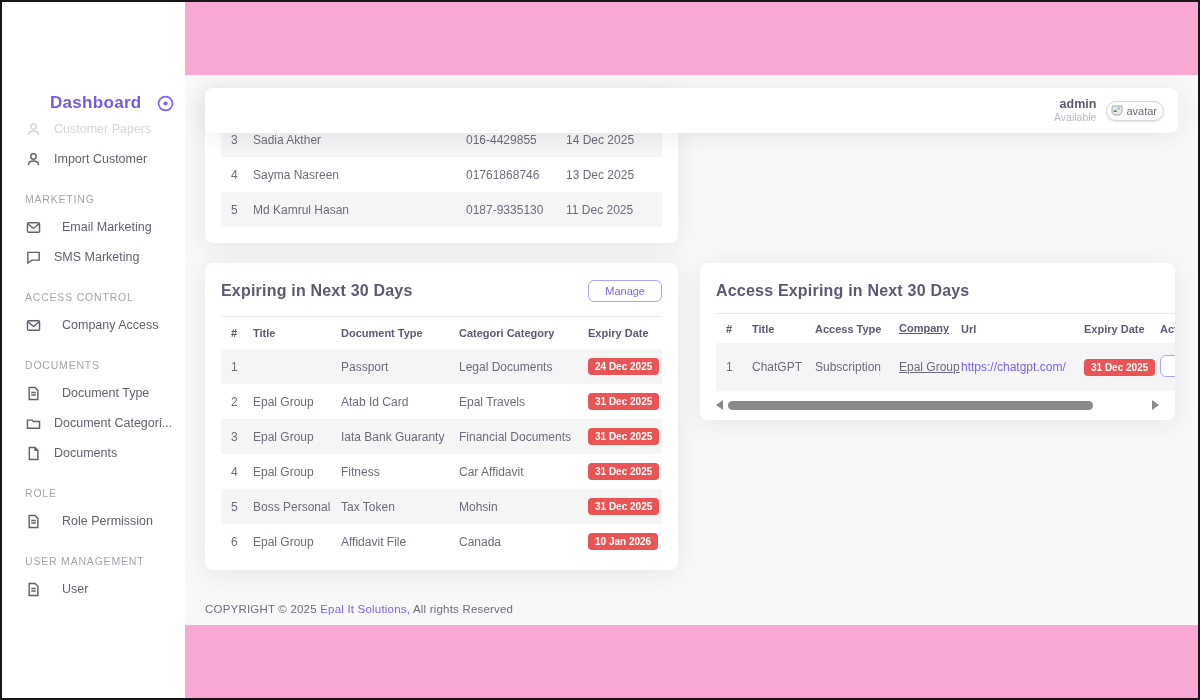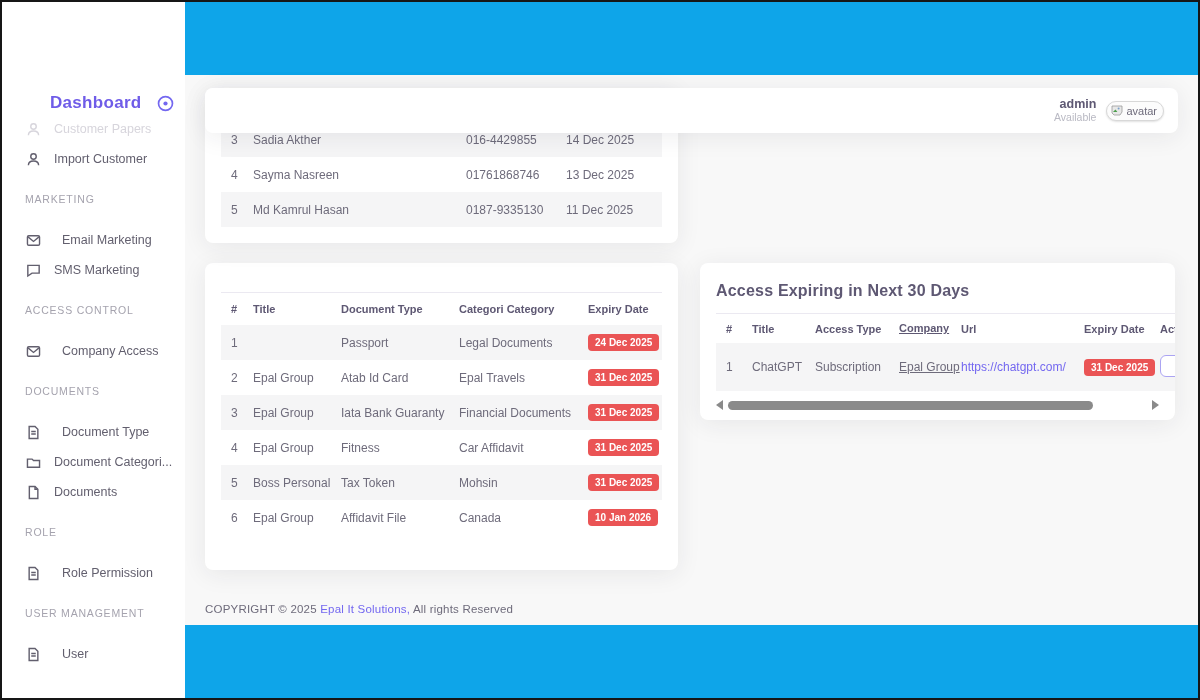--- a/index.html
+++ b/index.html
@@ -1,34 +1,34 @@
 <!DOCTYPE html>
 <html><head>
 <meta charset="utf-8">
 <style>
   * { margin:0; padding:0; box-sizing:border-box; }
   html,body { background:#fff; }
   body { font-family:"Liberation Sans", sans-serif; }
   .frame {
     position:relative; width:1200px; height:700px;
-    background:#0ea5e9; border:2px solid #161616; overflow:hidden;
+    background:#f9a8d4; border:2px solid #161616; overflow:hidden;
   }
 
   
   .sidebar { position:absolute; left:0; top:0; width:183px; height:100%; background:#fff; z-index:5; }
   .sidebar-head { position:absolute; top:86px; left:0; width:100%; height:30px; display:flex; align-items:center; padding-left:48px; }
   .sidebar-title { font-size:17px; font-weight:bold; color:#6f5ce8; letter-spacing:.3px; }
   .sidebar-toggle { margin-left:14px; color:#7367f0; display:flex; align-items:center; cursor:pointer; }
   .sidebar-menu { padding-top:112px; }
   .menu-item { height:30px; display:flex; align-items:center; gap:12px; padding-left:23px; font-size:12.5px; color:#625f6e; cursor:pointer; white-space:nowrap; overflow:hidden; }
   .menu-item .mi-icon { display:flex; align-items:center; color:#625f6e; flex:0 0 auto; }
   .menu-item.faded, .menu-item.faded .mi-icon { color:#d7d5dc; }
   .menu-section { margin-top:12px; height:18px; display:flex; align-items:flex-end; padding-left:23px; font-size:10.5px; letter-spacing:.8px; color:#a5a3ae; }
   .menu-item + .menu-section { margin-top:13px; }
-  .menu-section + .menu-item { margin-top:20px;gap:20px; }
+  .menu-section + .menu-item { margin-top:7px;gap:20px; }
 
   
   .main { position:absolute; left:183px; top:73px; width:1013px; height:550px; background:#f8f8f8; }
 
   .card { position:absolute; background:#fff; border-radius:8px; box-shadow:0 4px 24px rgba(34,41,47,.08); }
 
   
   .topbar { left:20px; top:13px; width:973px; height:45px; z-index:3; display:flex; align-items:center; justify-content:flex-end; padding-right:14px; }
   .user-info { text-align:right; margin-right:10px; }
   .user-name { font-size:12.5px; font-weight:bold; color:#5e5873; line-height:14px; }
@@ -250,20 +250,24 @@
       </div>
       <div class="trow striped">
         <span class="c-num">5</span>
         <span class="c-name">Md Kamrul Hasan</span>
         <span class="c-phone">0187-9335130</span>
         <span class="c-date">11 Dec 2025</span>
       </div>
     </section>
 
     <section class="card expiring-card">
+      <div class="card-title-row">
+        <h2 class="card-title">Expiring in Next 30 Days</h2>
+        <button class="manage-btn">Manage</button>
+      </div>
       <div class="thead">
         <span class="e-num">#</span>
         <span class="e-title">Title</span>
         <span class="e-type">Document Type</span>
         <span class="e-cat">Categori Category</span>
         <span class="e-date">Expiry Date</span>
       </div>
 
       <div class="trow striped">
         <span class="e-num">1</span>

